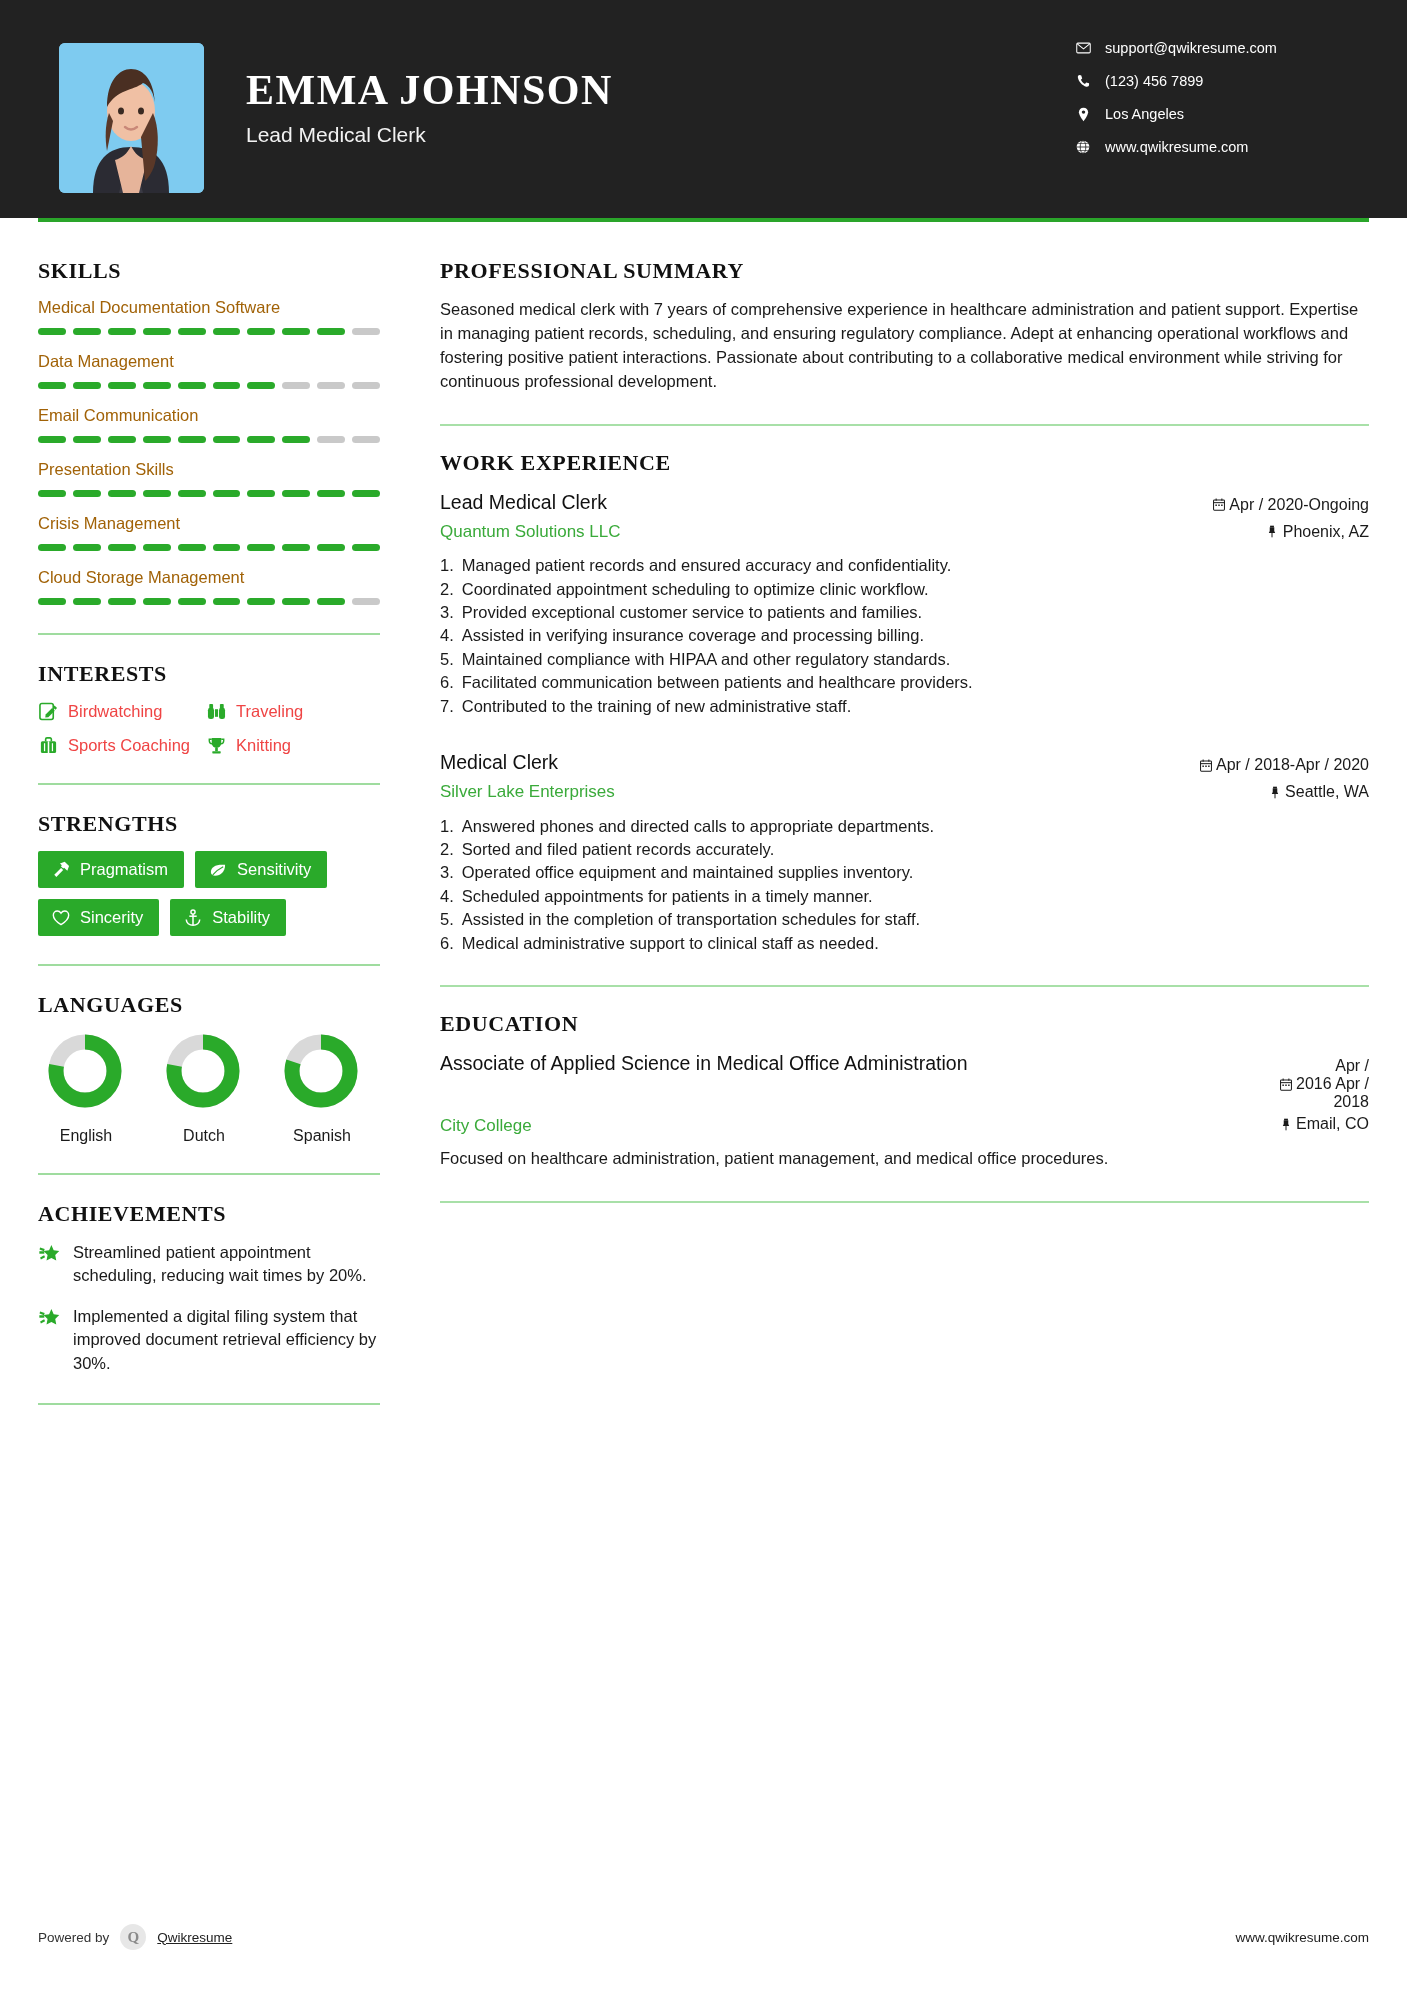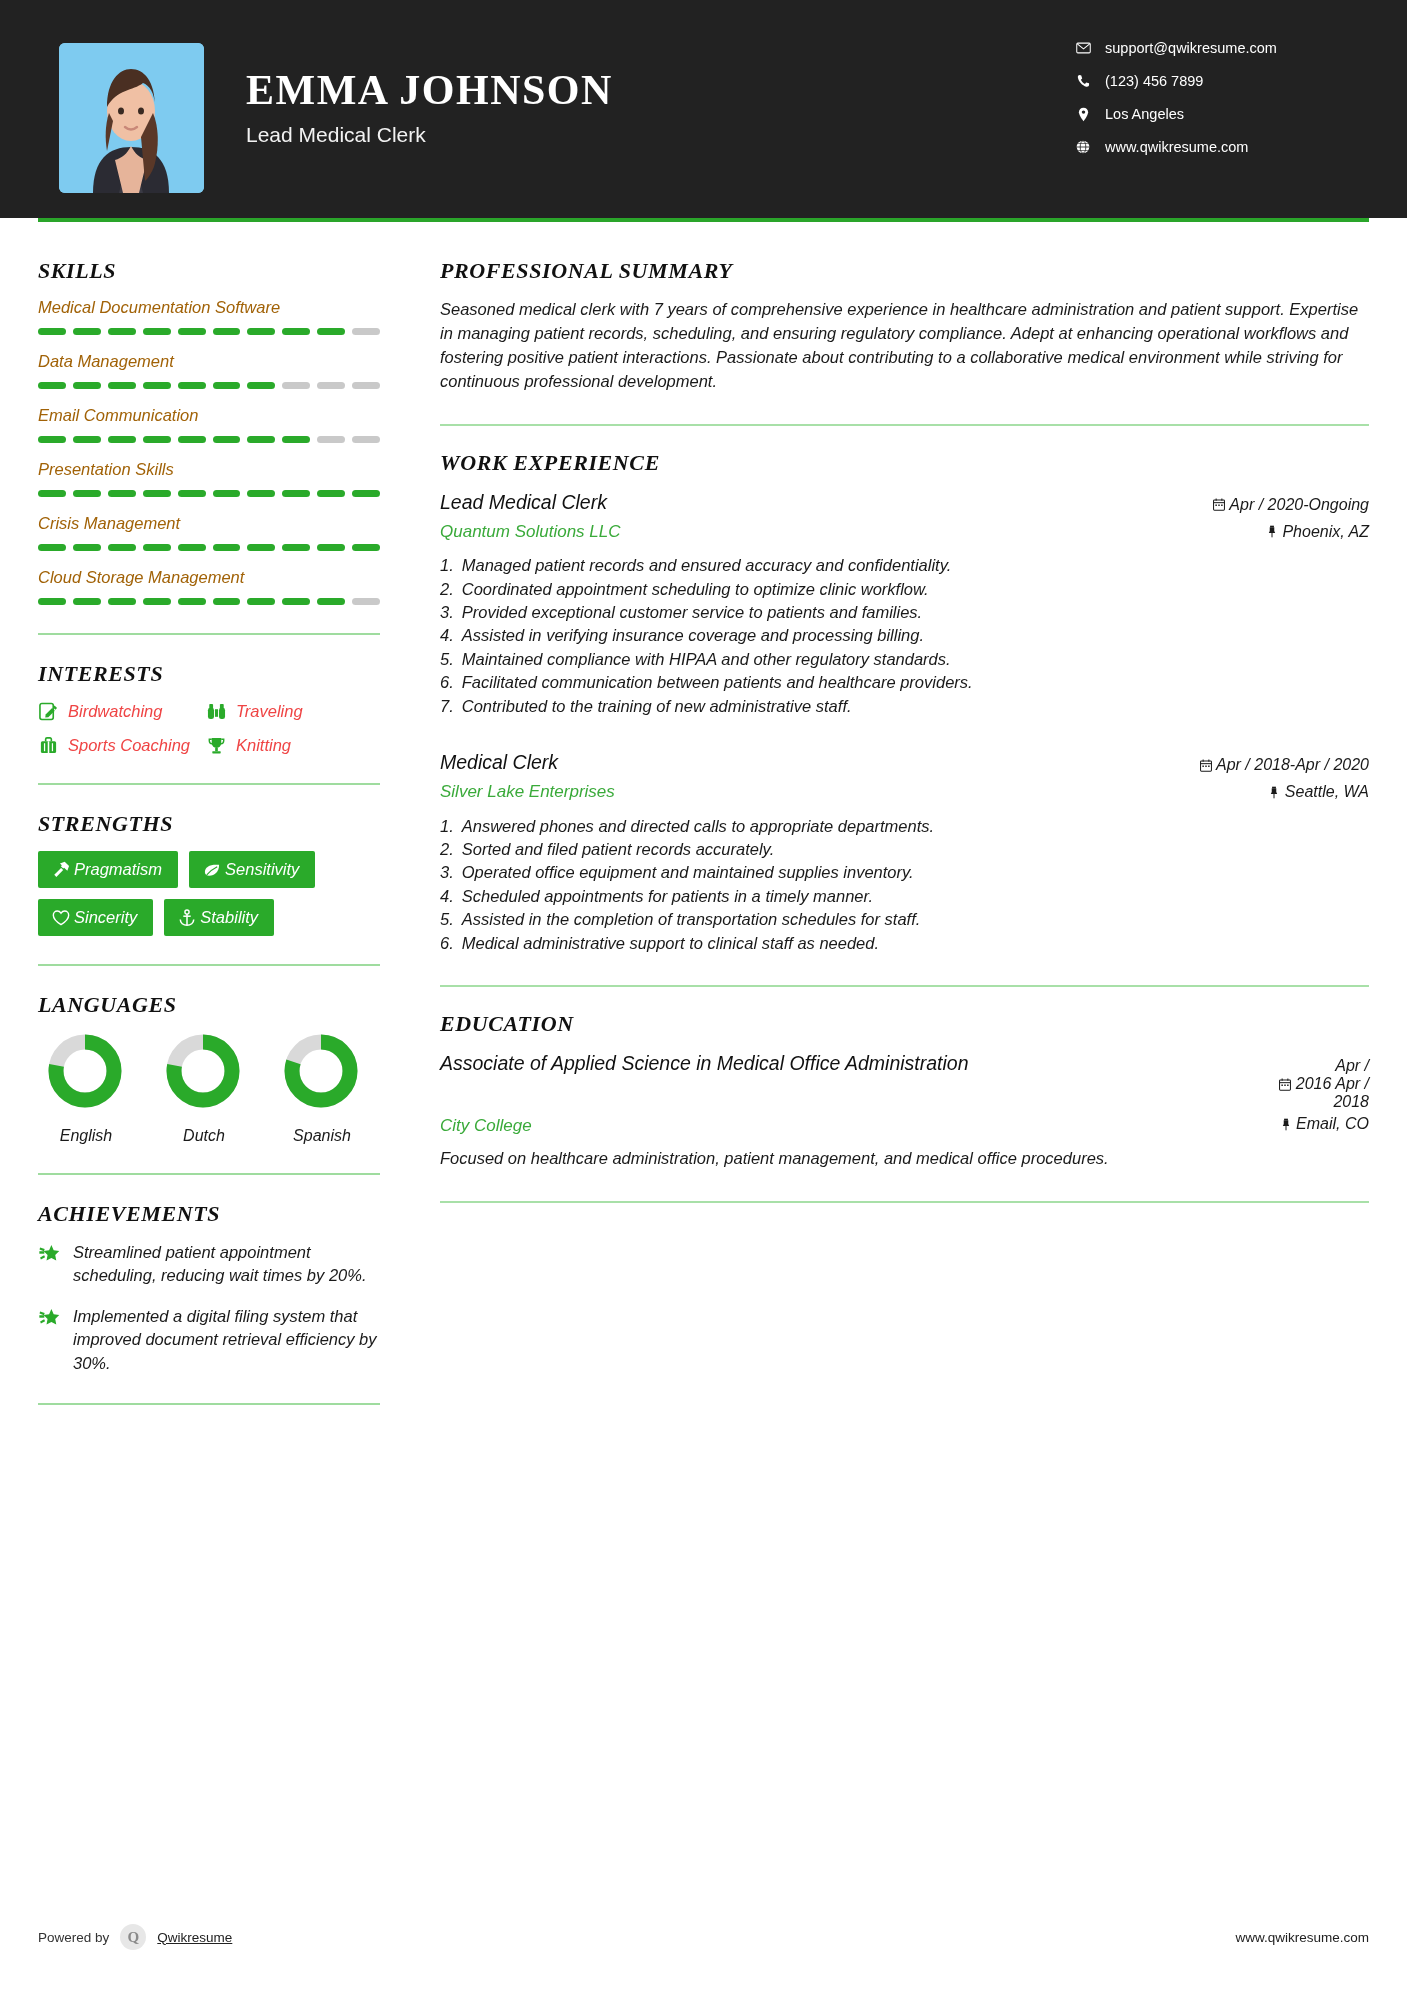--- a/index.html
+++ b/index.html
@@ -80,21 +80,20 @@
     background: #2aa52a;
     margin: 0 38px;
     flex: 0 0 auto;
   }
 
   
   .body {
     display: flex;
     flex: 1 1 auto;
     padding: 36px 38px 0 38px;
-    font-style: italic;
   }
   .left-col {
     width: 352px;
     flex: 0 0 352px;
     padding-right: 10px;
   }
   .right-col {
     flex: 1 1 auto;
     padding-left: 50px;
   }
@@ -156,21 +155,21 @@
     display: flex;
     flex-wrap: wrap;
     gap: 11px;
   }
   .strength {
     background: #2aaa2a;
     color: #ffffff;
     padding: 9px 16px 9px 13px;
     display: flex;
     align-items: center;
-    gap: 4px;
+    gap: 10px;
     font-size: 16.5px;
     border-radius: 2px;
   }
   .strength .si { width: 19px; height: 19px; display:inline-flex; align-items:center; justify-content:center; flex:0 0 19px; }
 
   
   .lang-wrap {
     display: flex;
     gap: 38px;
     margin-top: 6px;

